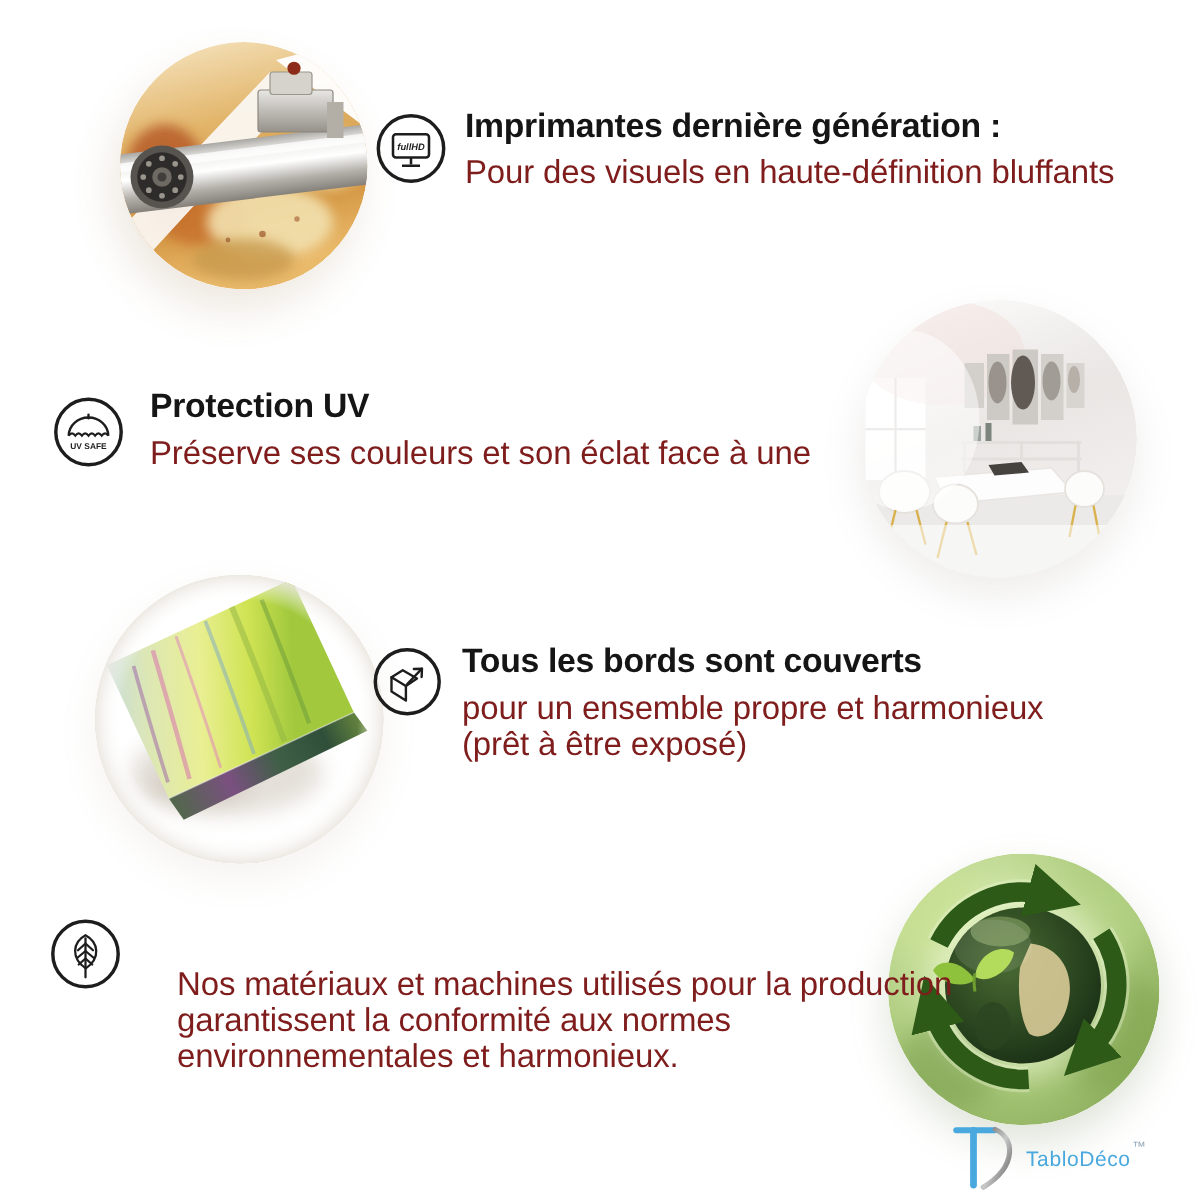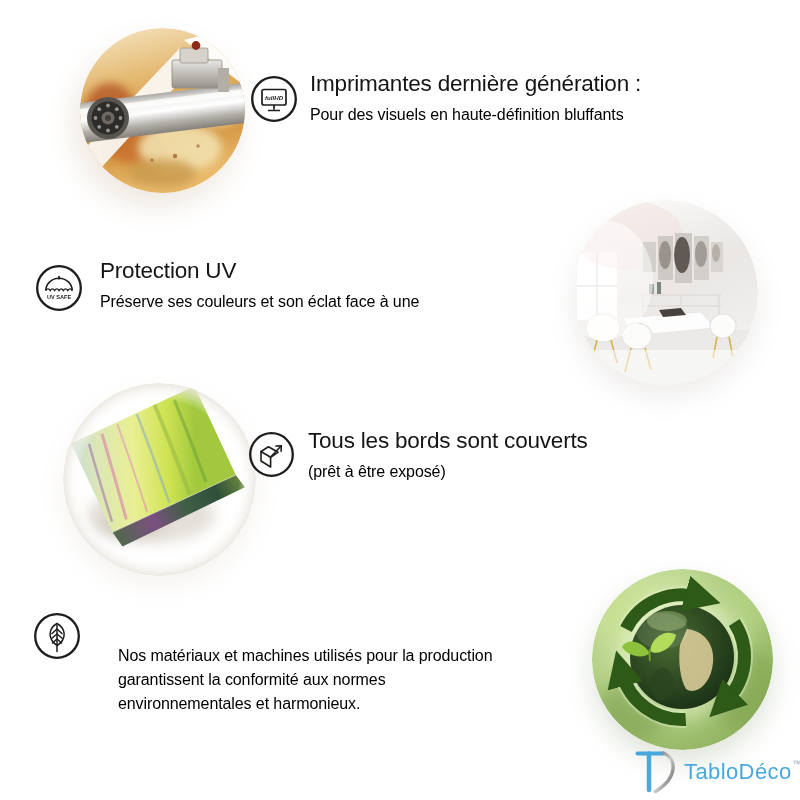--- a/index.html
+++ b/index.html
@@ -11,34 +11,34 @@
   #img1{left:80px;top:28px;width:165px;height:165px;box-shadow:-6px 14px 28px rgba(150,110,60,.16);}
   #img2{left:573px;top:200px;width:185px;height:185px;box-shadow:0 12px 26px rgba(140,130,120,.14);}
   #img3{left:63px;top:383px;width:193px;height:193px;box-shadow:0 10px 24px rgba(160,140,110,.10);}
   #img4{left:592px;top:569px;width:181px;height:181px;box-shadow:0 12px 26px rgba(110,130,80,.22);}
   .icon-badge{position:absolute;width:48px;height:48px;}
   .icon-badge svg{display:block;width:100%;height:100%;}
   #icon1{left:250px;top:75px;}
   #icon2{left:35px;top:264px;}
   #icon3{left:248px;top:431px;width:47px;height:47px;}
   #icon4{left:33px;top:612px;}
-  .feature-title{position:absolute;margin:0;font-size:22.5px;font-weight:400;letter-spacing:-0.2px;color:#151515;white-space:nowrap;}
-  .feature-body{position:absolute;font-size:16px;line-height:24px;color:#000000;letter-spacing:-0.1px;}
+  .feature-title{position:absolute;margin:0;font-size:22.5px;font-weight:700;letter-spacing:-0.2px;color:#151515;white-space:nowrap;}
+  .feature-body{position:absolute;font-size:22px;line-height:24px;color:#7f1d1d;letter-spacing:-0.1px;}
   .feature-body div{white-space:nowrap;}
   #s1-title{left:310px;top:71px;}
   #s1-body{left:310px;top:103px;}
   #s2-title{left:100px;top:258px;}
   #s2-body{left:100px;top:290px;}
   #s3-title{left:308px;top:428px;}
   #s3-body{left:308px;top:460px;}
   #s4-title{left:97px;top:612px;}
   #s4-body{left:97px;top:644px;margin-left:21px;}
   #logo{position:absolute;left:635px;top:747px;height:50px;display:flex;align-items:center;}
   #logo-mark{width:42px;height:46px;}
-  .logo-text{margin-left:7px;font-size:22px;letter-spacing:0.4px;color:#49a8de;}
+  .logo-text{margin-left:7px;font-size:14px;letter-spacing:0.4px;color:#49a8de;}
   .logo-tm{font-size:9px;color:#8fa3b8;align-self:flex-start;margin-top:12px;margin-left:1px;}
 </style>
 </head>
 <body>
 
 <div id="canvas">
 
   <div class="section">
     <div class="photo" id="img1">
       <svg viewBox="0 0 165 165">
@@ -244,20 +244,21 @@
         <g stroke="#1d1d1d" stroke-width="1.6" fill="none" stroke-linejoin="round" stroke-linecap="round">
           <path d="M13 20.5 L20.5 15.8 L30 21.3 L22.6 26.3 Z"></path>
           <path d="M13 20.5 V30 L22.6 36 V26.3"></path>
           <path d="M23.5 25 L33.3 14.8"></path>
           <path d="M27.9 15 L33.3 14.8 L33.1 20.3"></path>
         </g>
       </svg>
     </div>
     <h2 class="feature-title" id="s3-title">Tous les bords sont couverts</h2>
     <div class="feature-body" id="s3-body">
+      <div>pour un ensemble propre et harmonieux</div>
       <div>(prêt à être exposé)</div>
     </div>
   </div>
 
   <div class="section">
     <div class="photo" id="img4">
       <svg viewBox="0 0 181 181">
         <defs>
           <clipPath id="c4">
               <circle cx="90.5" cy="90.5" r="90.5"></circle>

